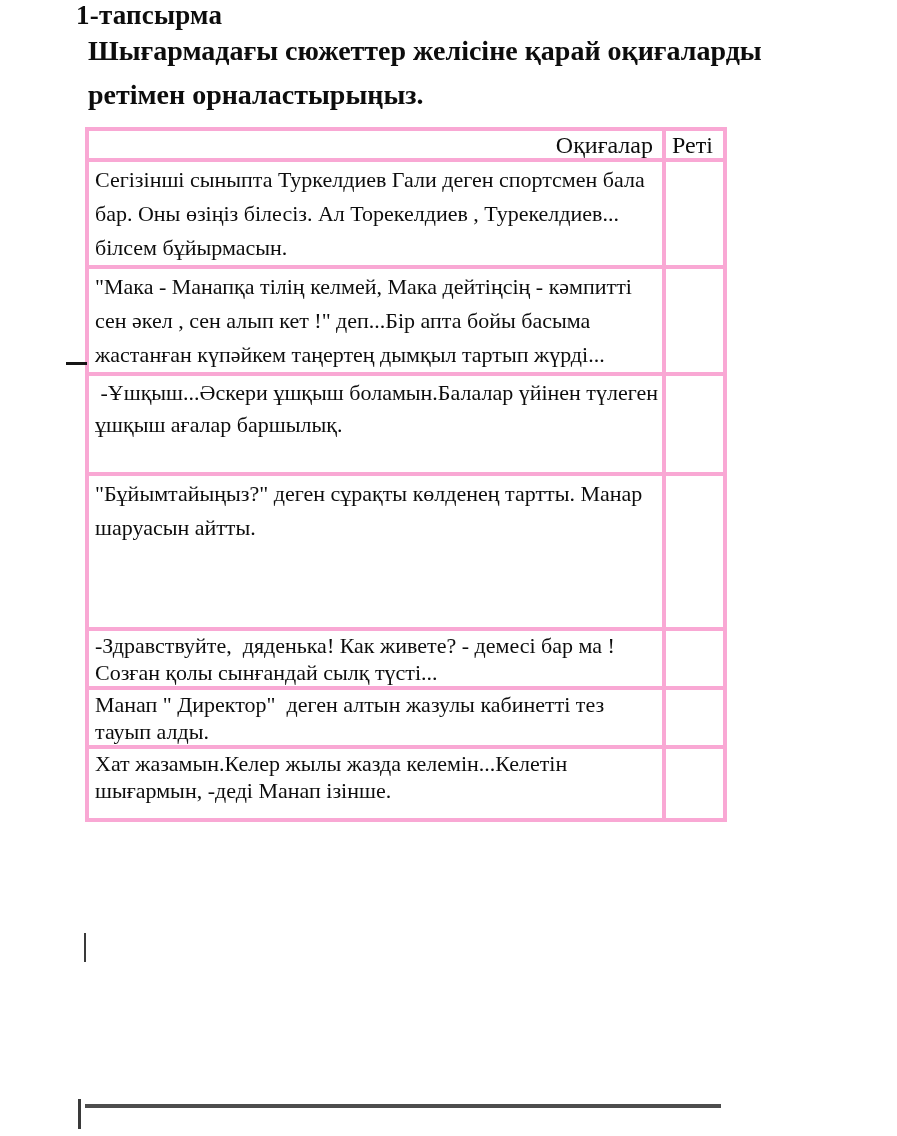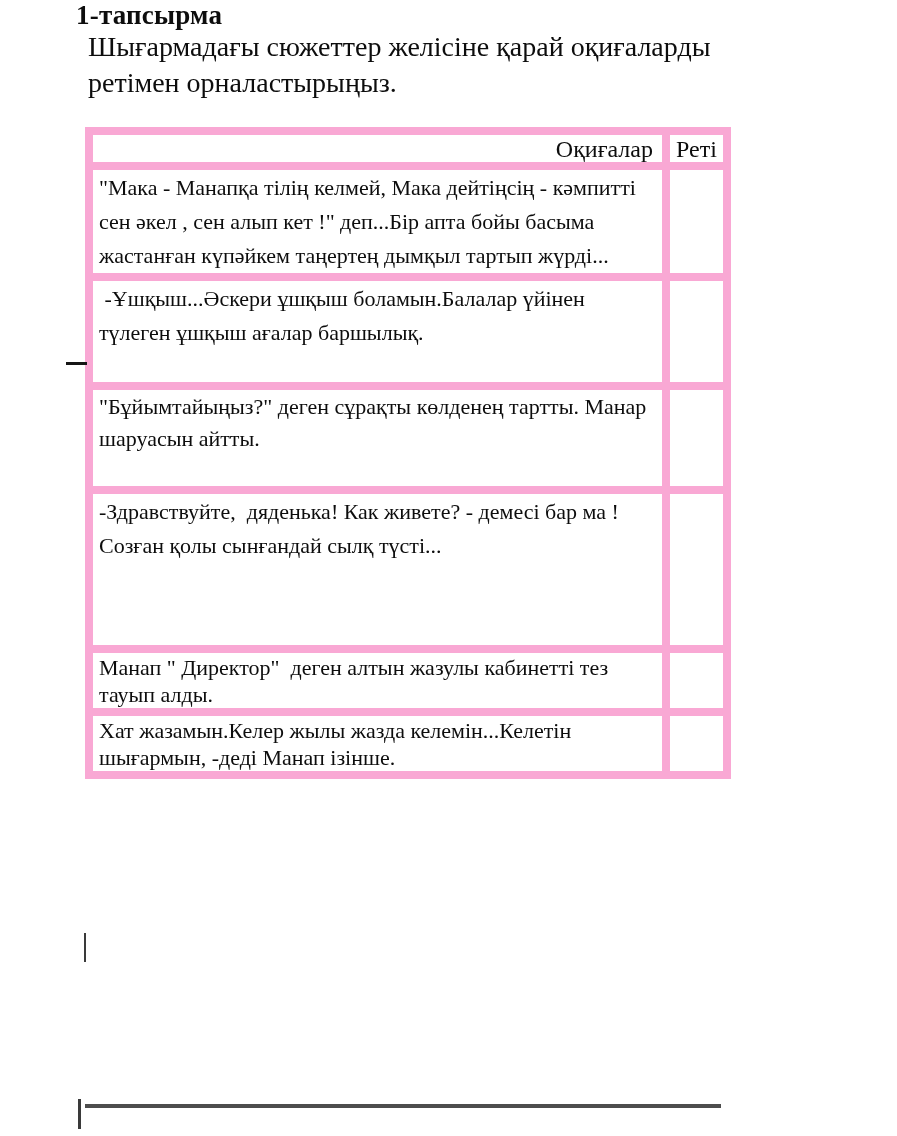--- a/index.html
+++ b/index.html
@@ -18,37 +18,37 @@
     top: 0px;
     font-size: 27px;
     font-weight: bold;
     letter-spacing: 0.2px;
   }
   .instruction {
     position: absolute;
     left: 88px;
     top: 29px;
     font-size: 28px;
-    font-weight: normal;
-    line-height: 36px;
+    font-weight: bold;
+    line-height: 44px;
     white-space: pre-line;
     width: 720px;
   }
   table.events-table {
     position: absolute;
     left: 85px;
     top: 127px;
     width: 638px;
     border-collapse: collapse;
     table-layout: fixed;
   }
   .events-table col.c-events { width: 577px; }
   .events-table col.c-order  { width: 61px; }
   .events-table th, .events-table td {
-    border: 8px solid #f9a8d4;
+    border: 4px solid #f9a8d4;
     vertical-align: top;
     font-size: 22px;
     padding: 1px 2px 0 6px;
     overflow: hidden;
   }
   .events-table thead th {
     height: 25px;
     font-weight: normal;
     font-size: 24px;
     line-height: 26px;
@@ -109,20 +109,24 @@
       <col class="c-order">
     </colgroup>
     <thead>
       <tr>
         <th class="events-header">Оқиғалар</th>
         <th class="order-header">Реті</th>
       </tr>
     </thead>
     <tbody>
         <tr>
+          <td class="event-cell">Сегізінші сыныпта Туркелдиев Гали деген спортсмен бала бар. Оны өзіңіз білесіз. Ал Торекелдиев , Турекелдиев... білсем бұйырмасын.</td>
+          <td class="order-cell"></td>
+        </tr>
+        <tr>
           <td class="event-cell">"Мака - Манапқа тілің келмей, Мака дейтіңсің - кәмпитті сен әкел , сен алып кет !" деп...Бір апта бойы басыма  жастанған күпәйкем таңертең дымқыл тартып жүрді...</td>
           <td class="order-cell"></td>
         </tr>
         <tr>
           <td class="event-cell"> -Ұшқыш...Әскери ұшқыш боламын.Балалар үйінен түлеген ұшқыш ағалар баршылық.</td>
           <td class="order-cell"></td>
         </tr>
         <tr>
           <td class="event-cell">"Бұйымтайыңыз?" деген сұрақты көлденең тартты. Манар шаруасын айтты.</td>
           <td class="order-cell"></td>

